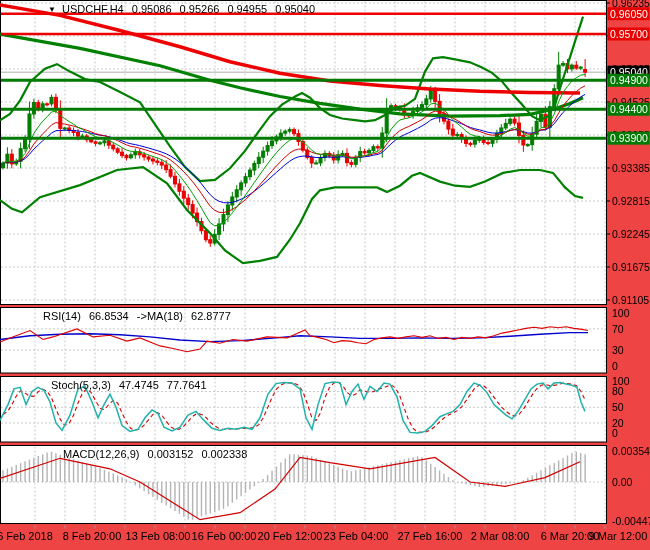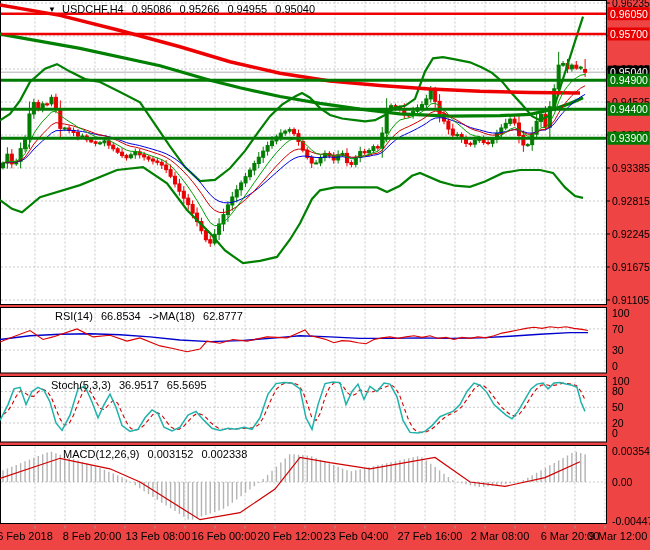--- a/index.html
+++ b/index.html
@@ -614,31 +614,31 @@
 
   <div class="overlay-label" style="left:5px;top:3px;">
     <span class="marker">▼</span>
     <span>USDCHF,H4</span>
     <span>0.95086</span>
     <span>0.95266</span>
     <span>0.94955</span>
     <span>0.95040</span>
   </div>
 
-  <div class="overlay-label" style="left:12px;top:310px;text-align:center;">
+  <div class="overlay-label" style="left:0;top:310px;text-align:center;">
     <span>RSI(14)</span>
     <span>66.8534</span>
     <span>-&gt;MA(18)</span>
     <span>62.8777</span>
   </div>
 
   <div class="overlay-label" style="left:8px;top:379px;">
     <span>Stoch(5,3,3)</span>
-    <span>36.9517</span>
-    <span>65.5695</span>
+    <span>47.4745</span>
+    <span>77.7641</span>
   </div>
 
   <div class="overlay-label" style="left:20px;top:448px;">
     <span>MACD(12,26,9)</span>
     <span>0.003152</span>
     <span>0.002338</span>
   </div>
 </div>
 
 </body></html>

